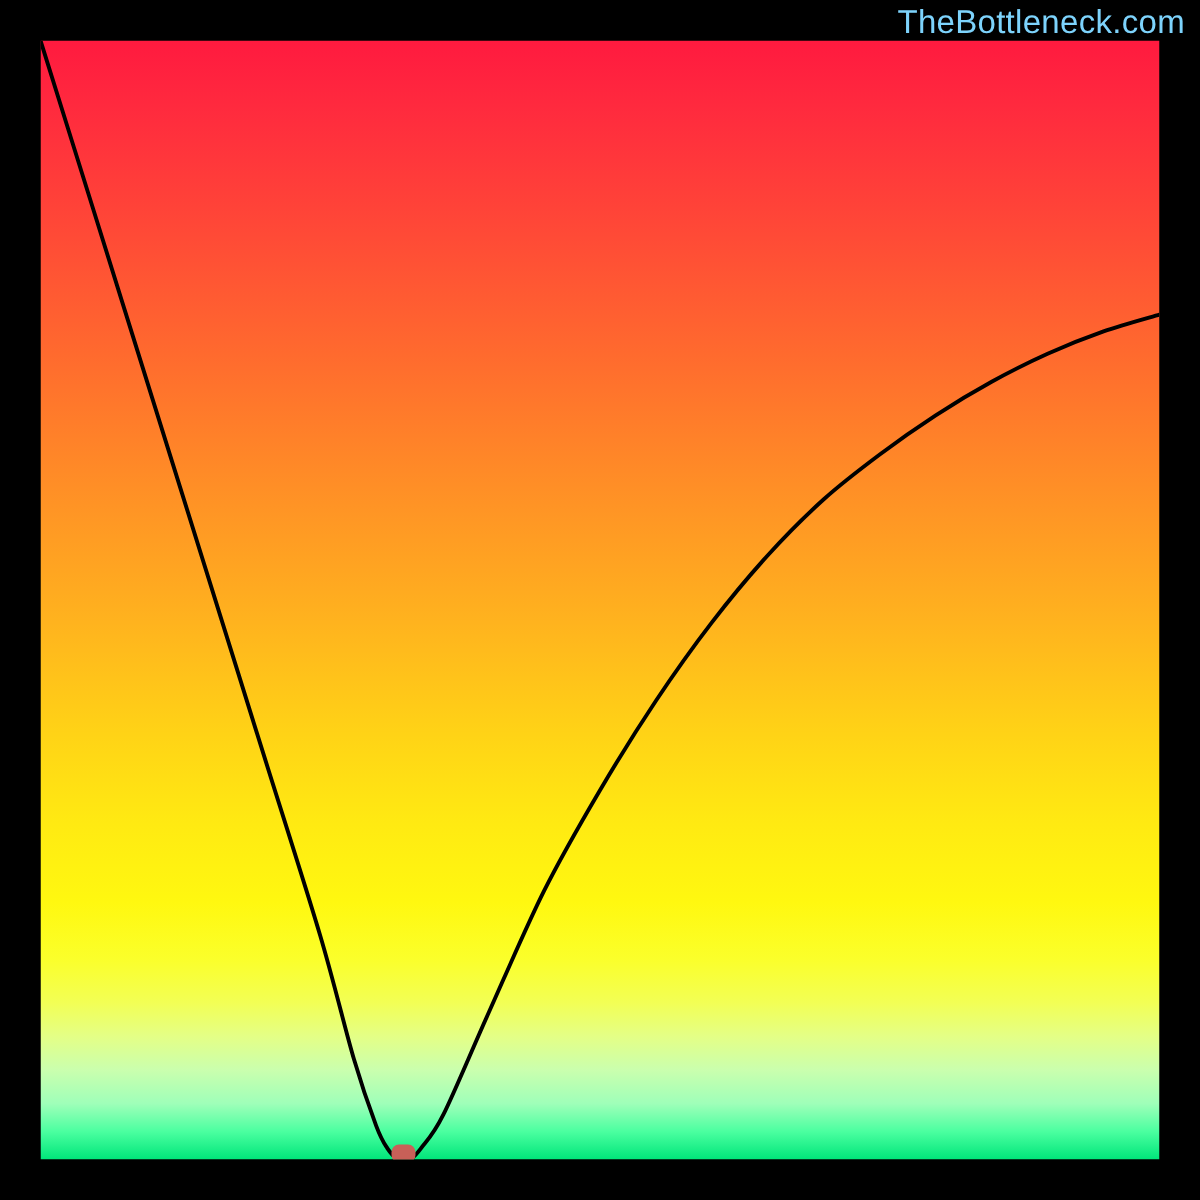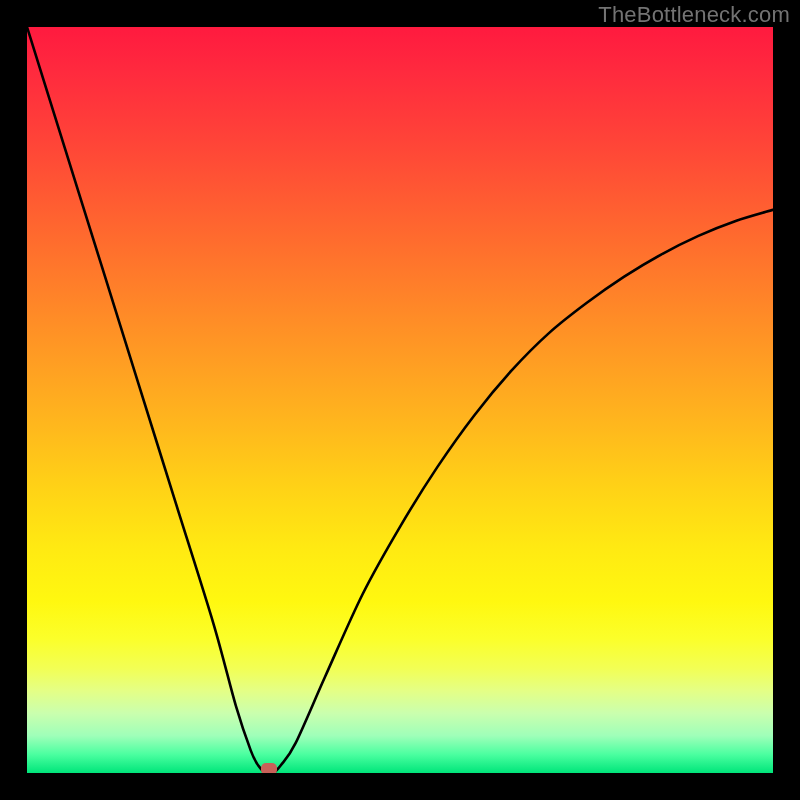--- a/index.html
+++ b/index.html
@@ -14,21 +14,21 @@
   .frame {
     position: relative;
     width: 800px;
     height: 800px;
     background: #000;
   }
   .watermark {
     position: absolute;
     top: 2px;
     right: 10px;
-    color: #737373;
+    color: #7dd3fc;
     font-size: 22px;
     font-weight: 500;
     letter-spacing: 0.2px;
     z-index: 5;
   }
   .plot-area {
     position: absolute;
     left: 27px;
     top: 27px;
     width: 746px;

